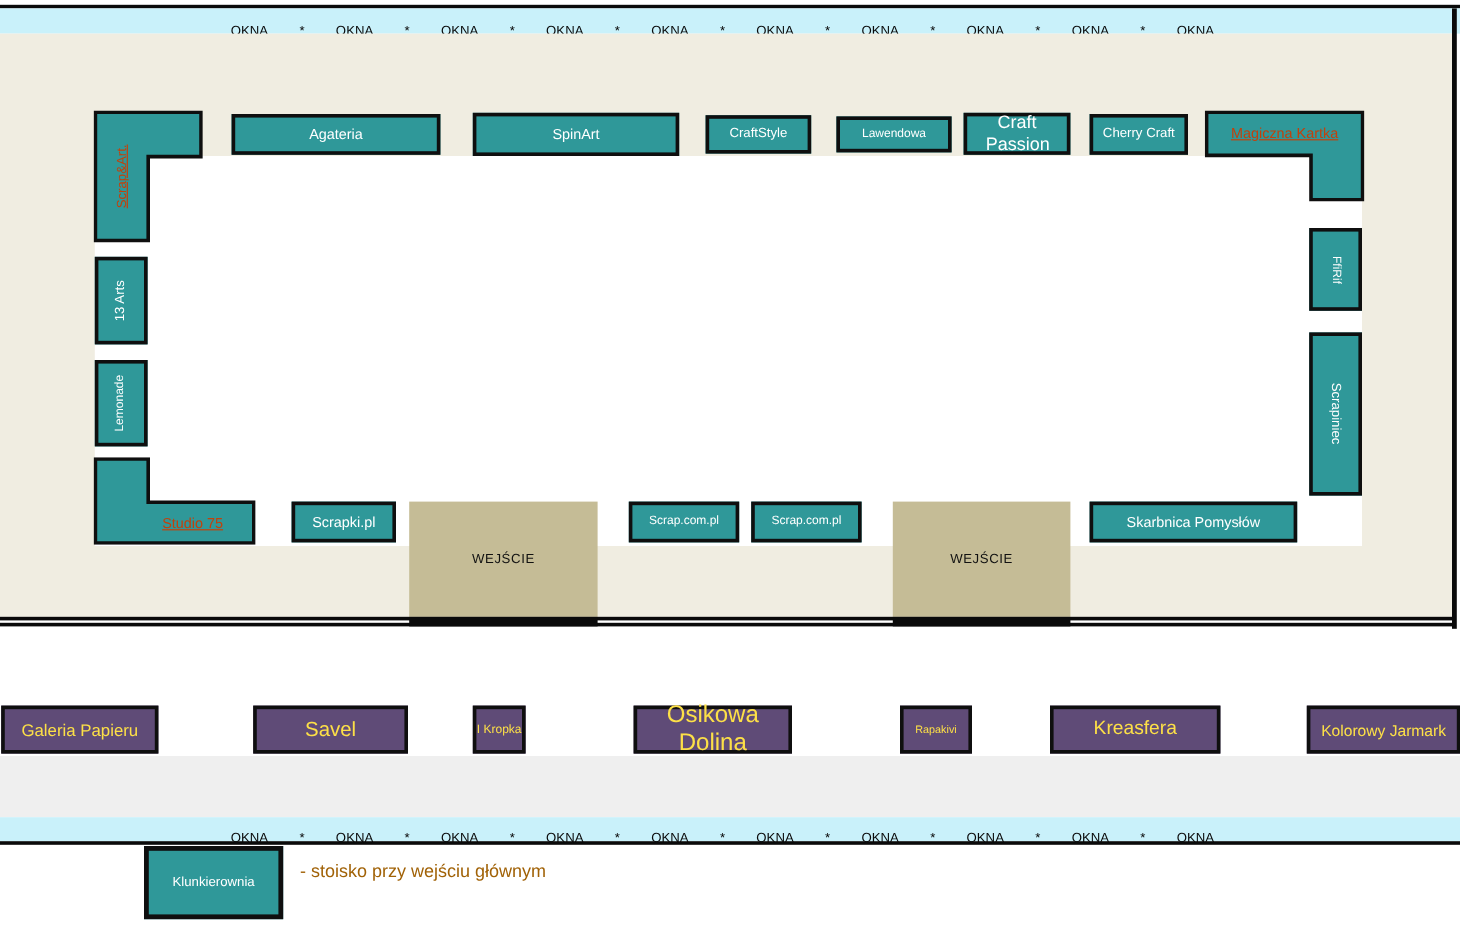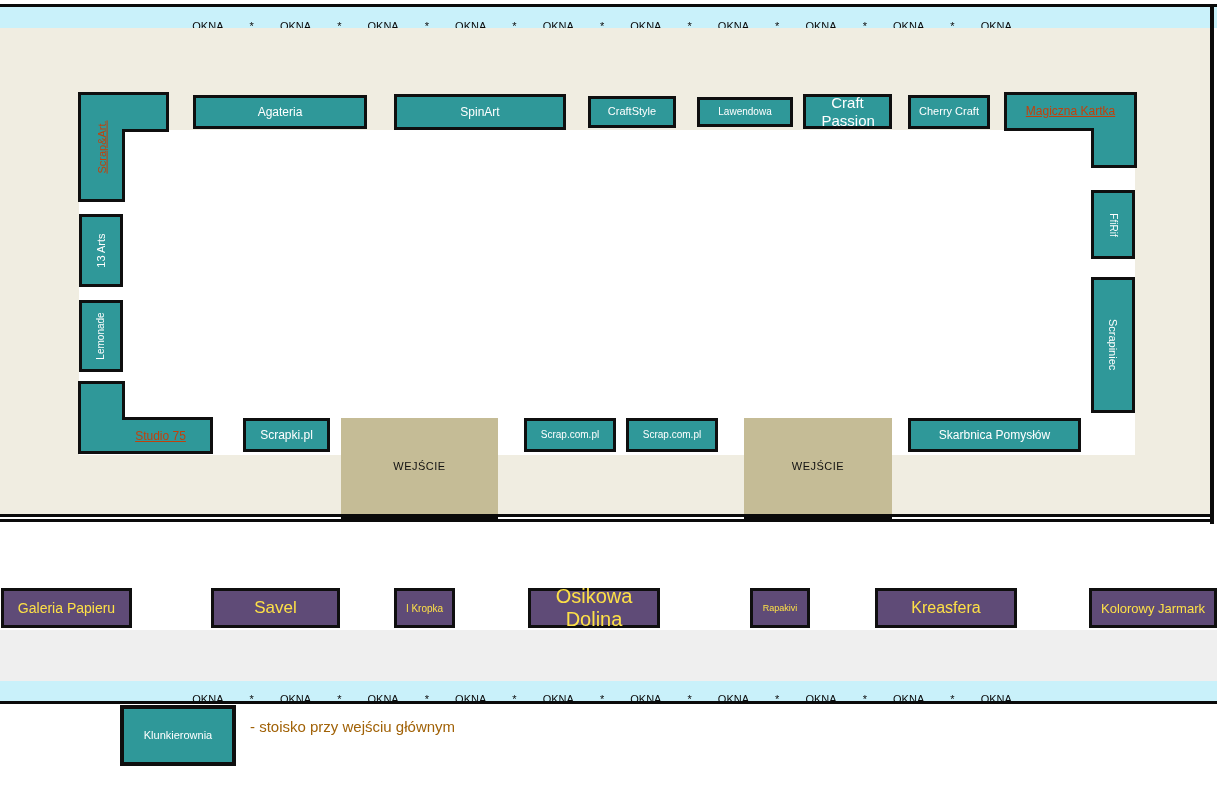--- a/index.html
+++ b/index.html
@@ -145,21 +145,21 @@
     <span>WEJŚCIE</span>
   </div>
   <div class="abs line" style="left:744px;top:514px;width:148px;height:8px;"></div>
 
   <div class="abs purple" style="left:1px;top:588px;width:131px;height:40px;font-size:14px;">
     <span>Galeria Papieru</span>
   </div>
   <div class="abs purple" style="left:211px;top:588px;width:129px;height:40px;font-size:17px;">
     <span>Savel</span>
   </div>
-  <div class="abs purple" style="left:394px;top:588px;width:61px;height:40px;font-size:10px;">
+  <div class="abs purple" style="left:394px;top:588px;width:44px;height:40px;font-size:10px;">
     <span>I Kropka</span>
   </div>
   <div class="abs purple" style="left:528px;top:588px;width:132px;height:40px;font-size:20px;">
     <span>Osikowa Dolina</span>
   </div>
   <div class="abs purple" style="left:750px;top:588px;width:60px;height:40px;font-size:9px;">
     <span>Rapakivi</span>
   </div>
   <div class="abs purple" style="left:875px;top:588px;width:142px;height:40px;font-size:16px;">
     <span>Kreasfera</span>

